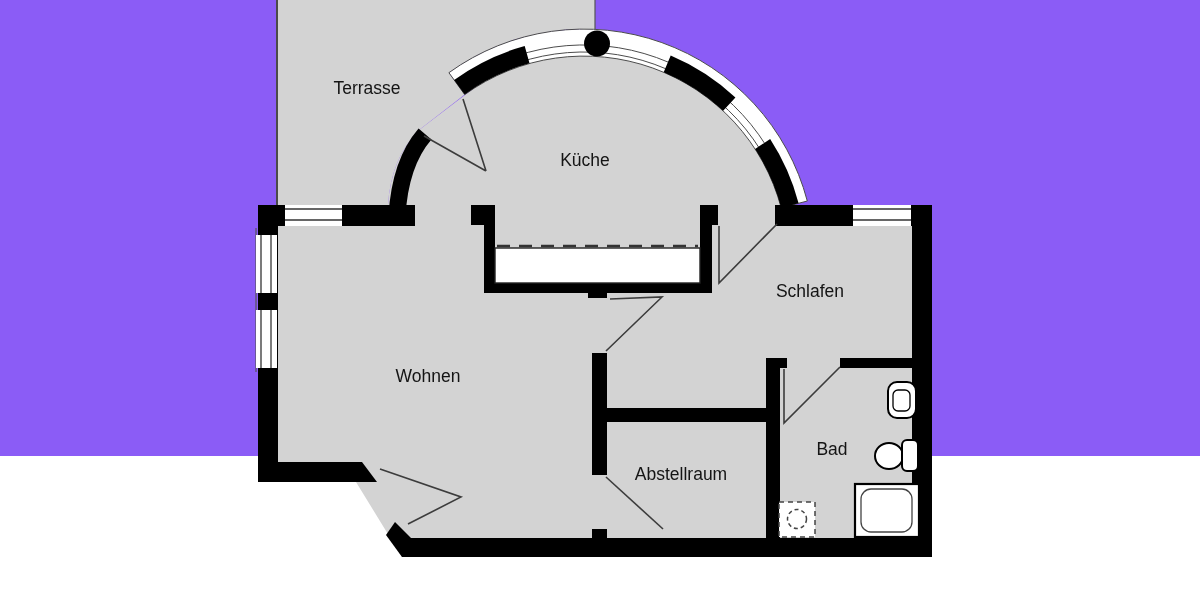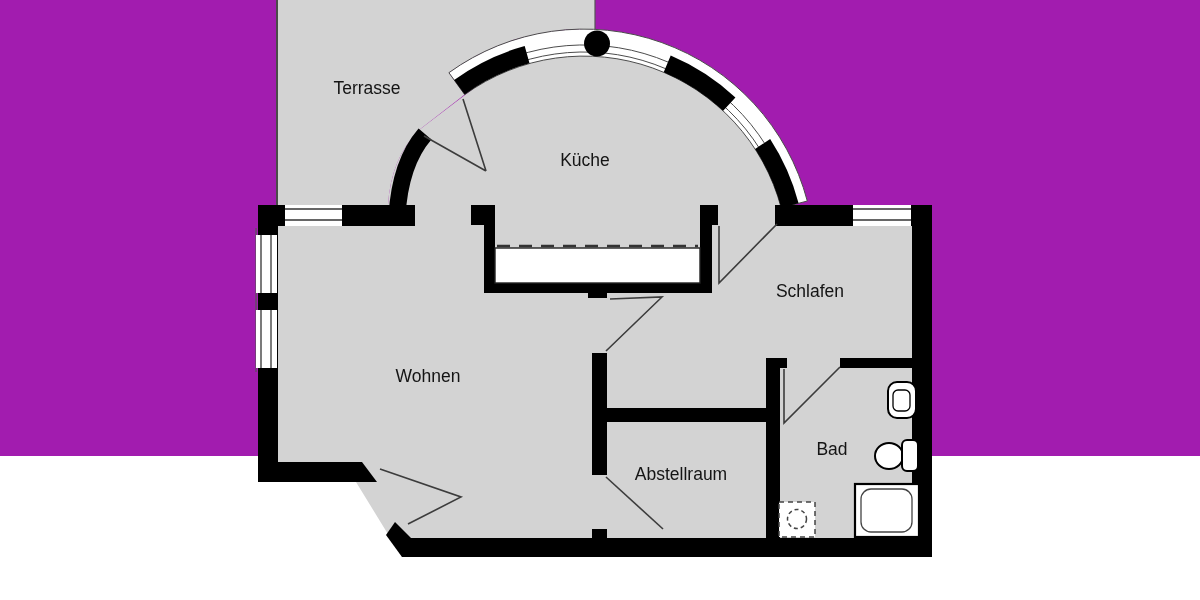--- a/index.html
+++ b/index.html
@@ -8,21 +8,21 @@
     background: #ffffff;
     width: 1200px;
     height: 600px;
     overflow: hidden;
     font-family: "Liberation Sans", sans-serif;
   }
   #plan-wrap {
     position: relative;
     width: 1200px;
     height: 456px;
-    background: #a21caf;
+    background: #8b5cf6;
   }
   svg { display: block; }
   .room-label {
     font-family: "Liberation Sans", sans-serif;
     font-size: 17.5px;
     fill: #141414;
   }
 </style>
 </head>
 <body>

